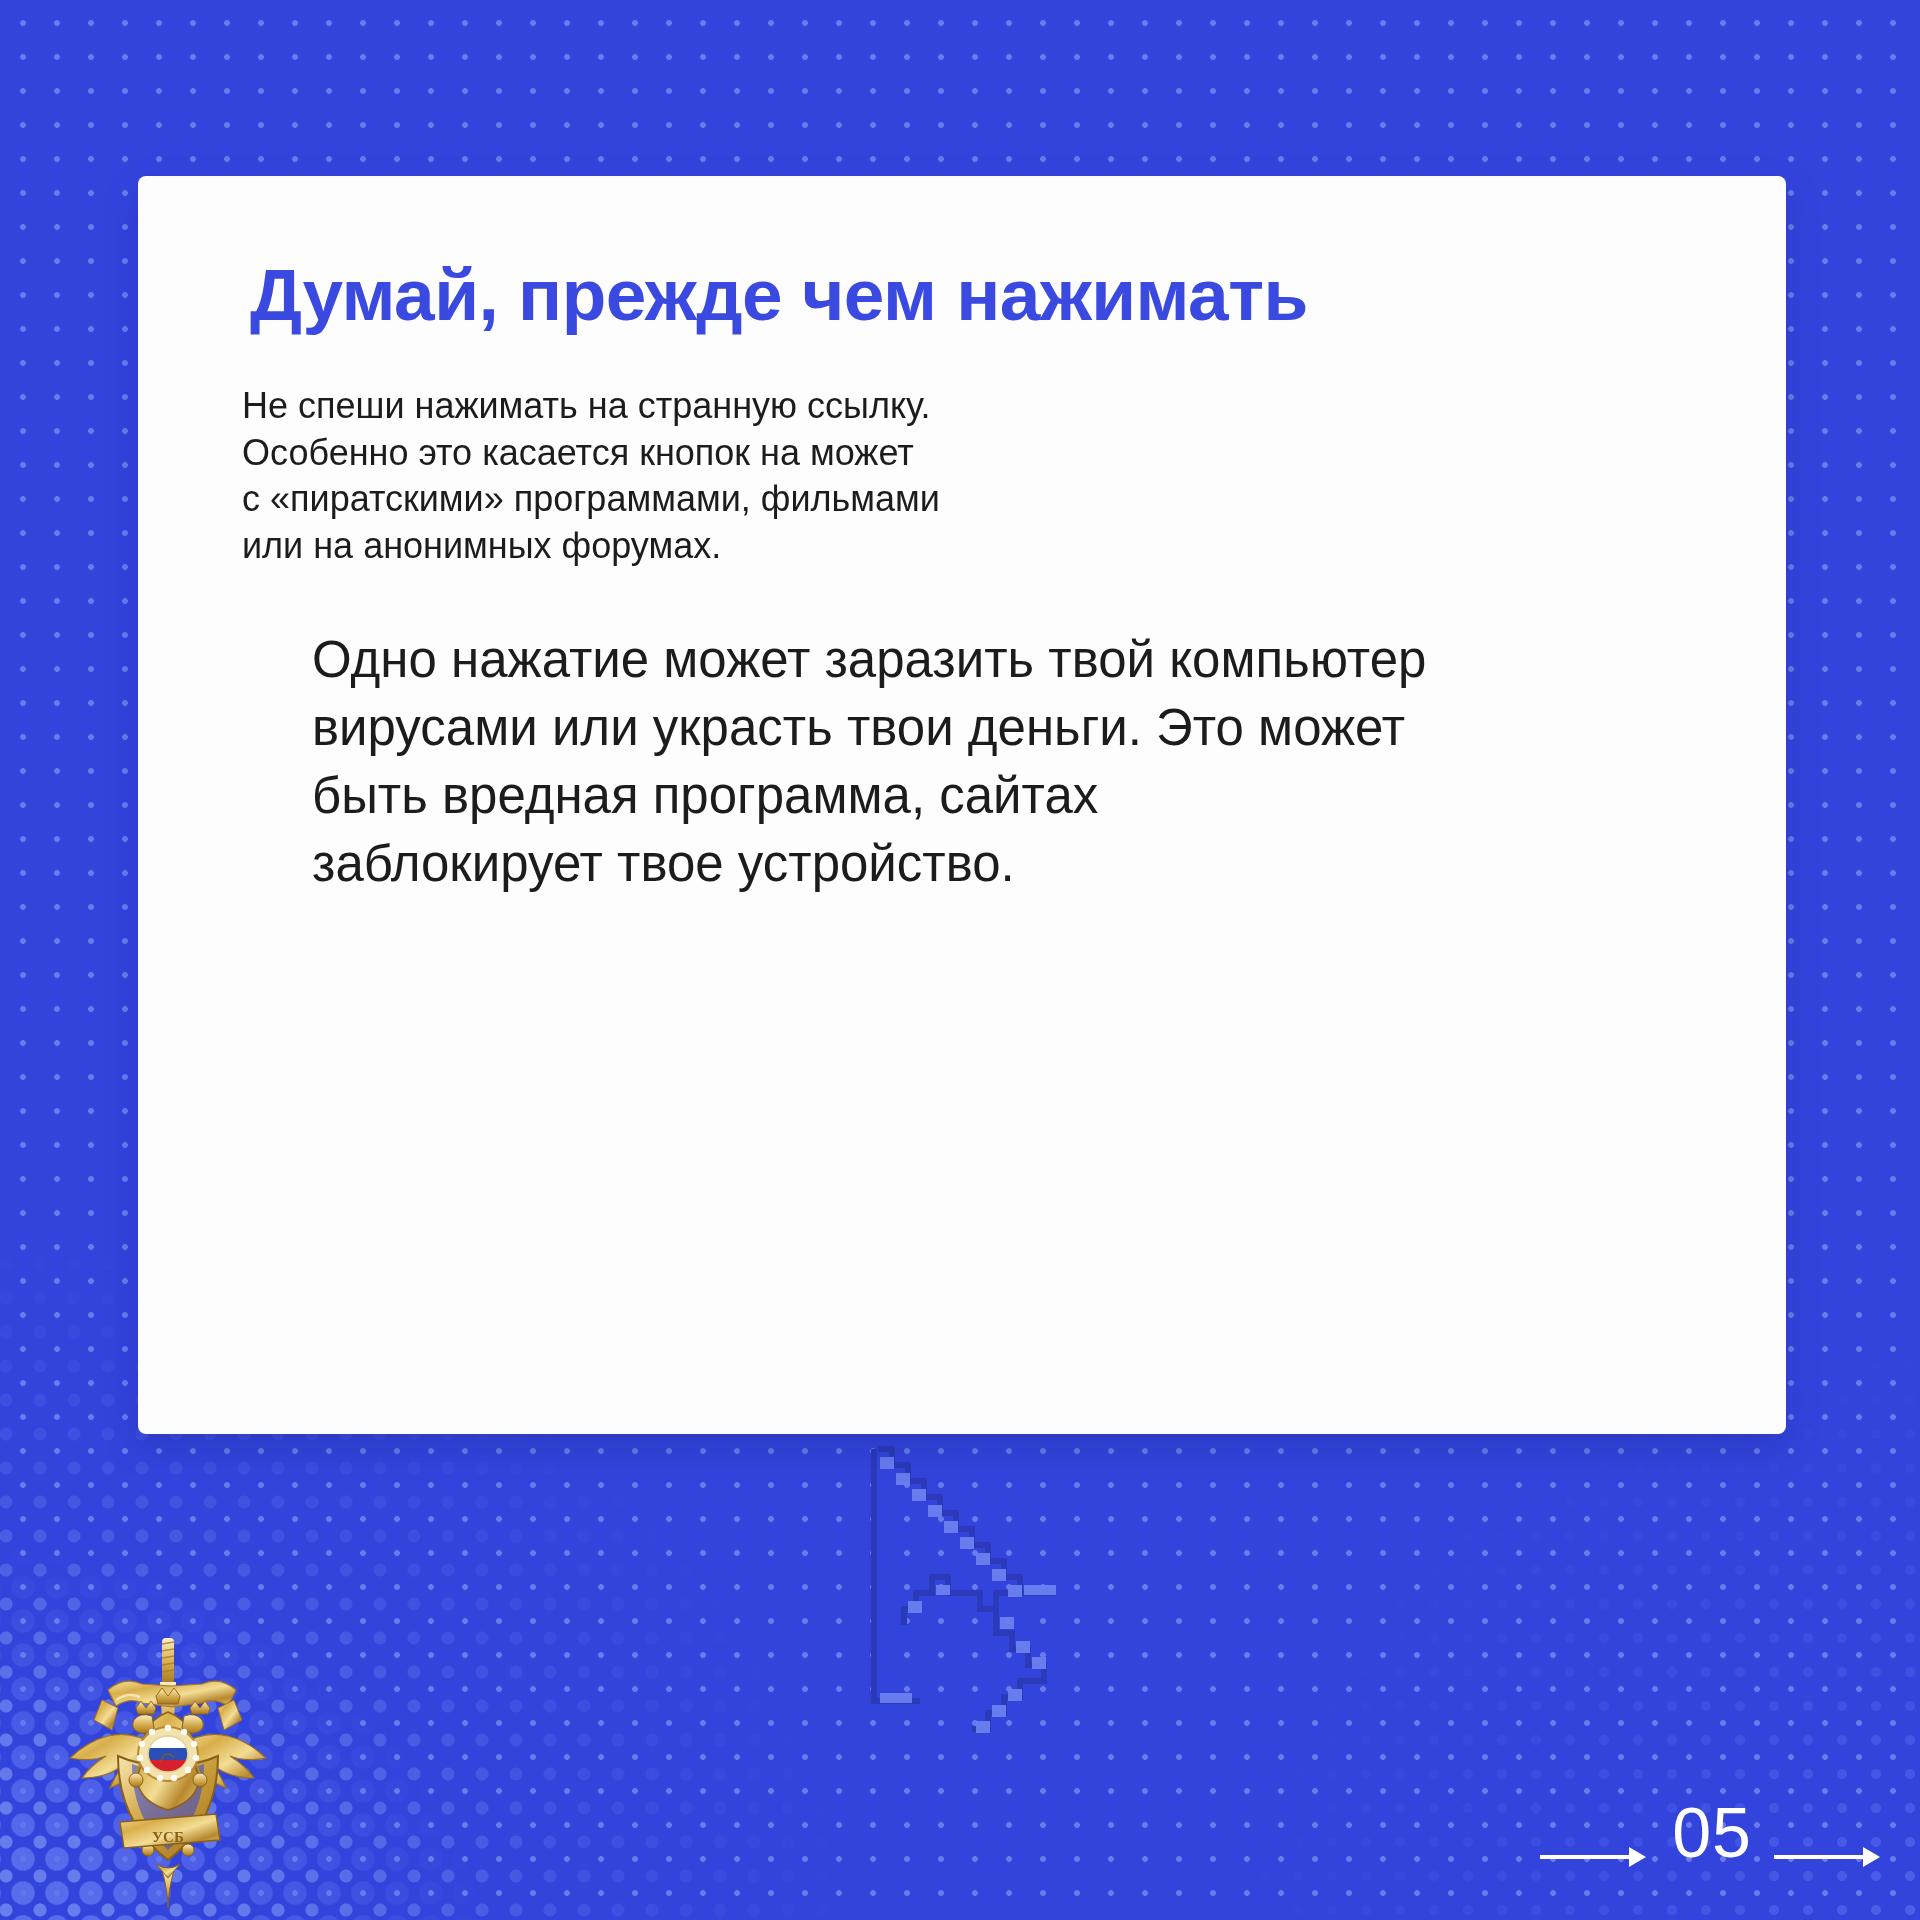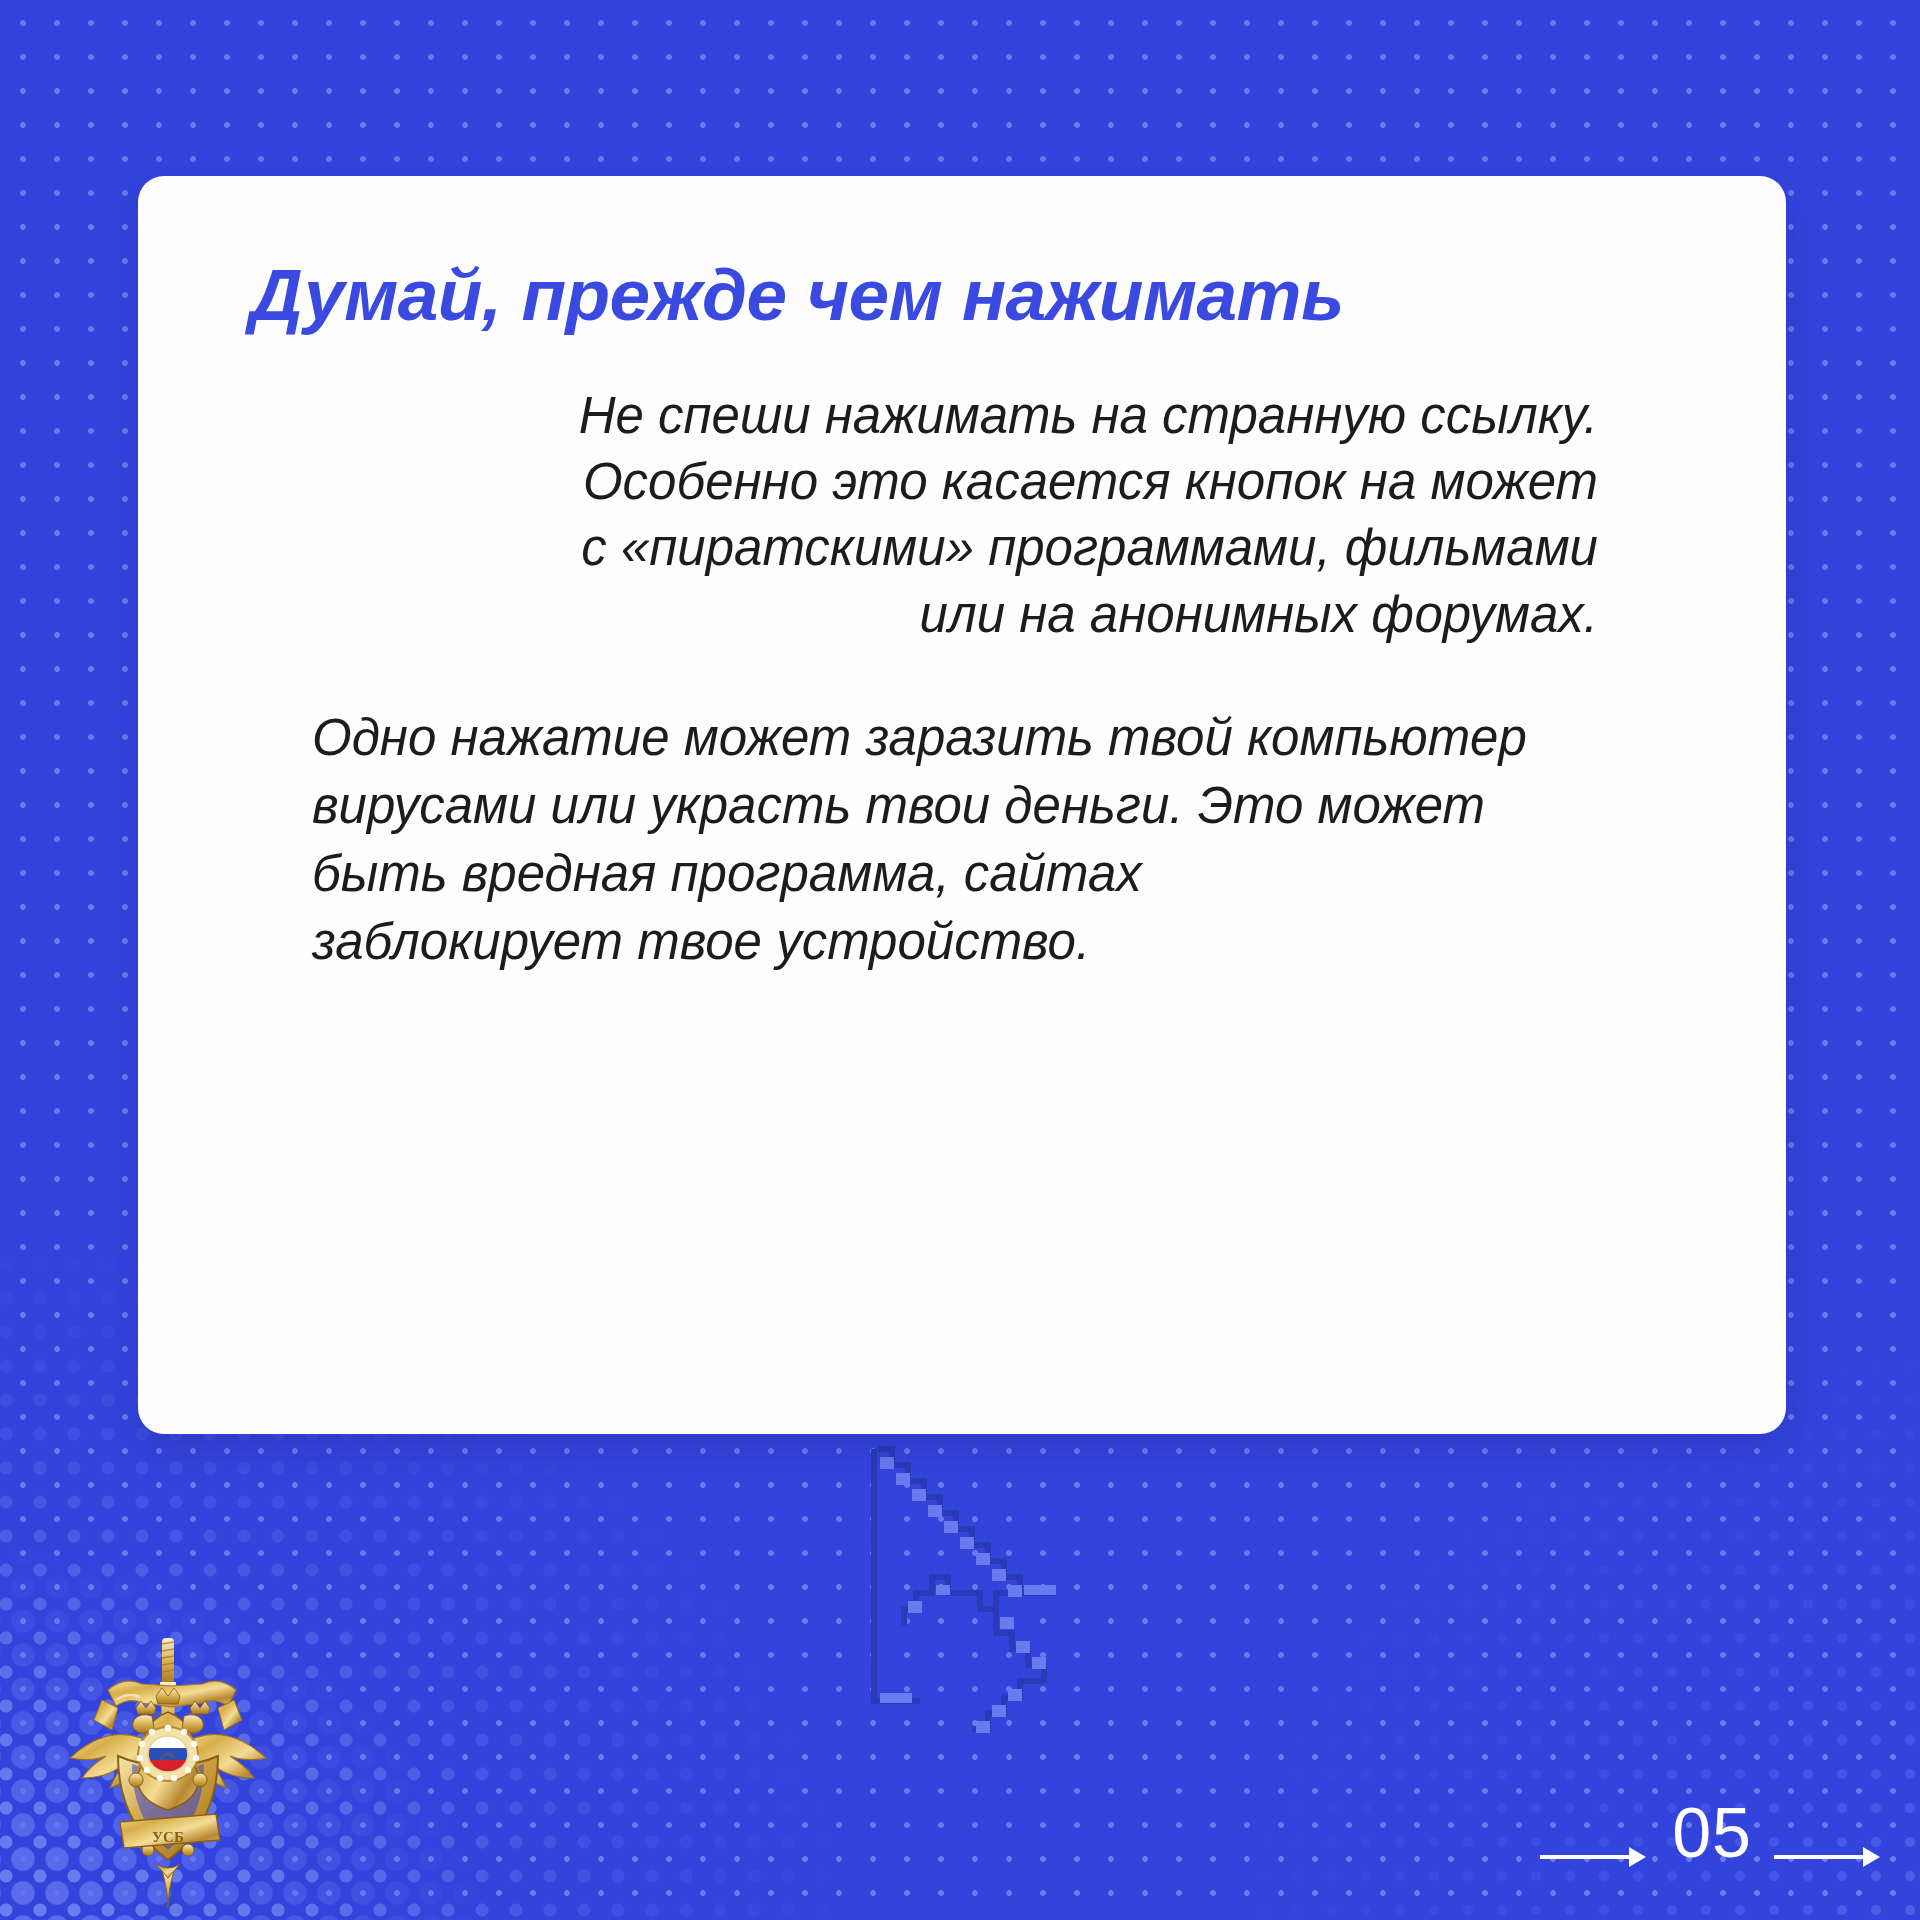--- a/index.html
+++ b/index.html
@@ -82,49 +82,47 @@
   .cursor-wrap svg { display: block; width: 100%; height: 100%; }
 
   
   .card {
     position: absolute;
     left: 138px;
     top: 176px;
     width: 1648px;
     height: 1258px;
     background: #fdfdfd;
-    border-radius: 26px;
+    border-radius: 8px;
     box-shadow: 0 14px 34px rgba(18,28,110,.22);
     padding: 0;
-    font-style: italic;
   }
 
   .card-inner {
     position: absolute;
     left: 0; top: 0; right: 0; bottom: 0;
     padding: 62px 70px 0 70px;
   }
 
   .title {
     color: #3a4ae0;
     font-size: 73px;
     font-weight: bold;
     line-height: 1.08;
     letter-spacing: -0.5px;
     margin: 18px 0 0 42px;
     white-space: nowrap;
   }
 
   .para {
     color: #1c1c1c;
-    font-size: 51px;
+    font-size: 36px;
     line-height: 1.30;
-    margin: 48px 0 0 70px;
+    margin: 48px 0 0 34px;
     max-width: 1320px;
-    text-align: right;
   }
   .para span { display: block; }
 
   .subtitle {
     color: #3a4ae0;
     font-size: 46px;
     font-weight: bold;
     margin: 150px 0 0 42px;
     letter-spacing: -0.2px;
   }

